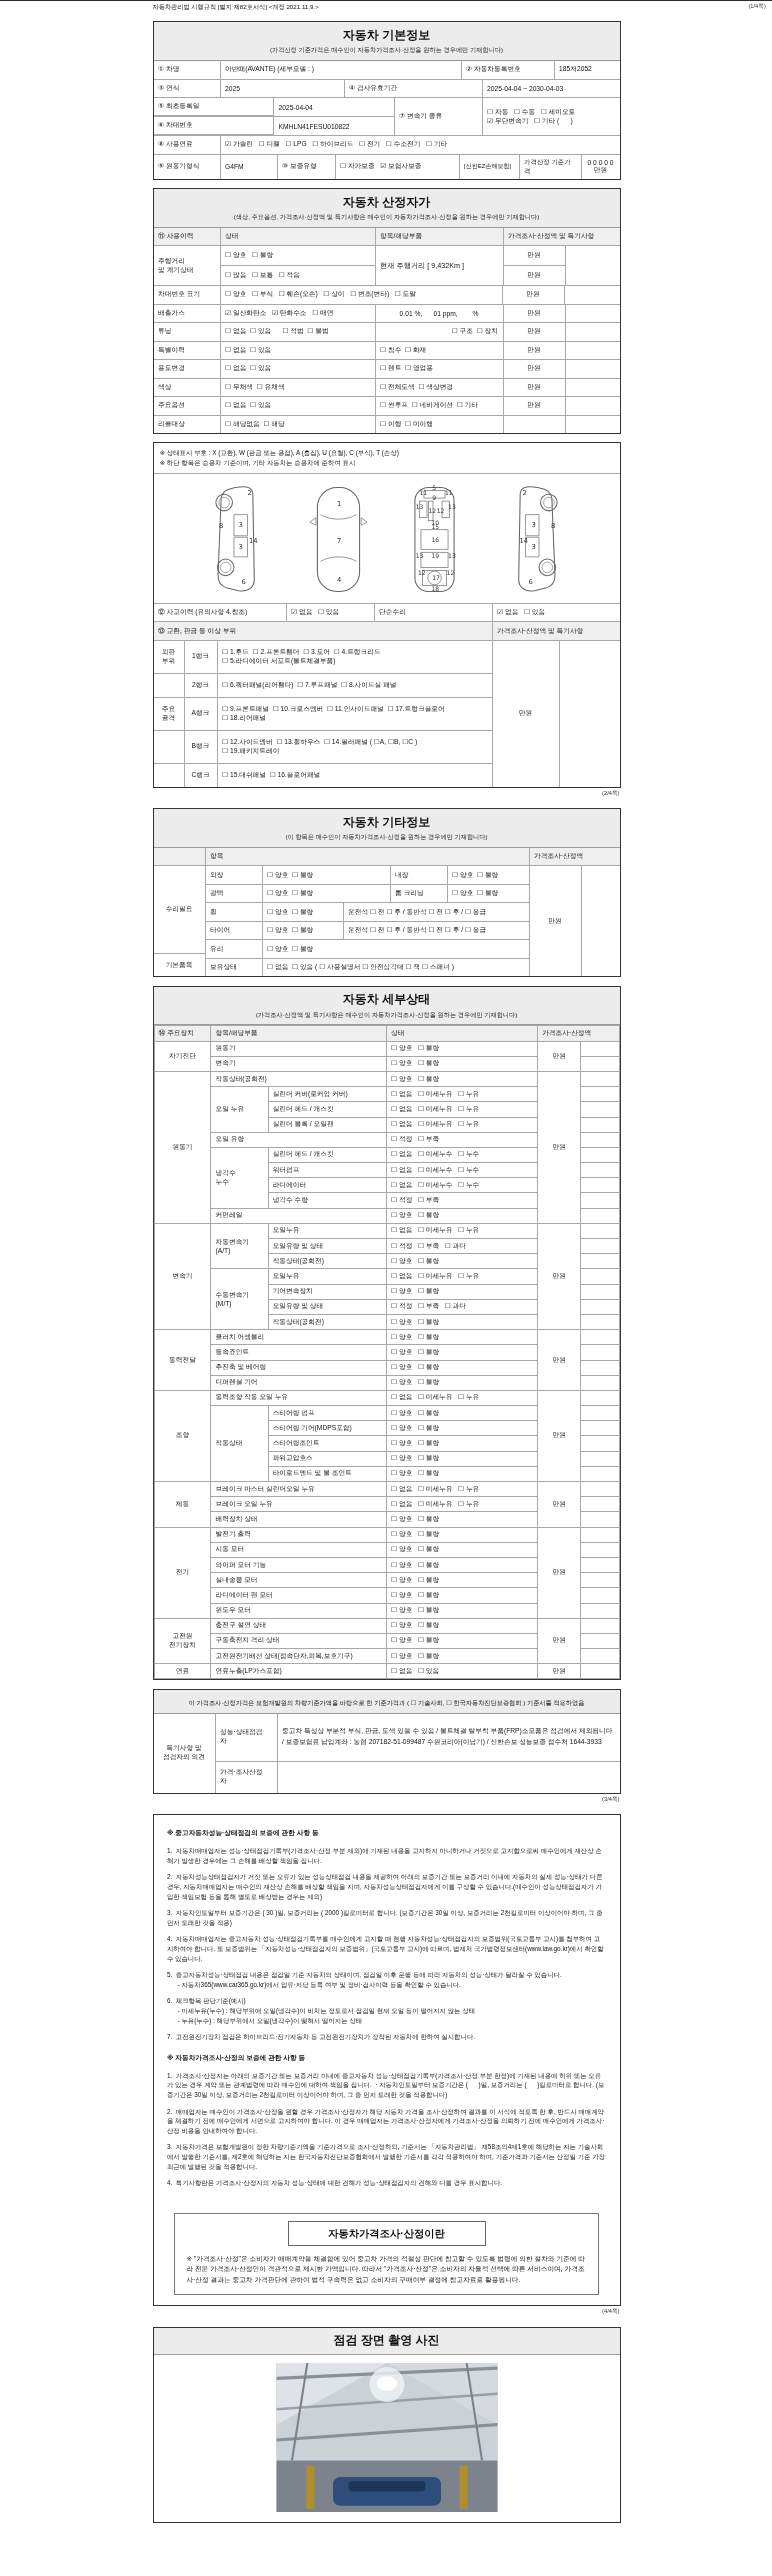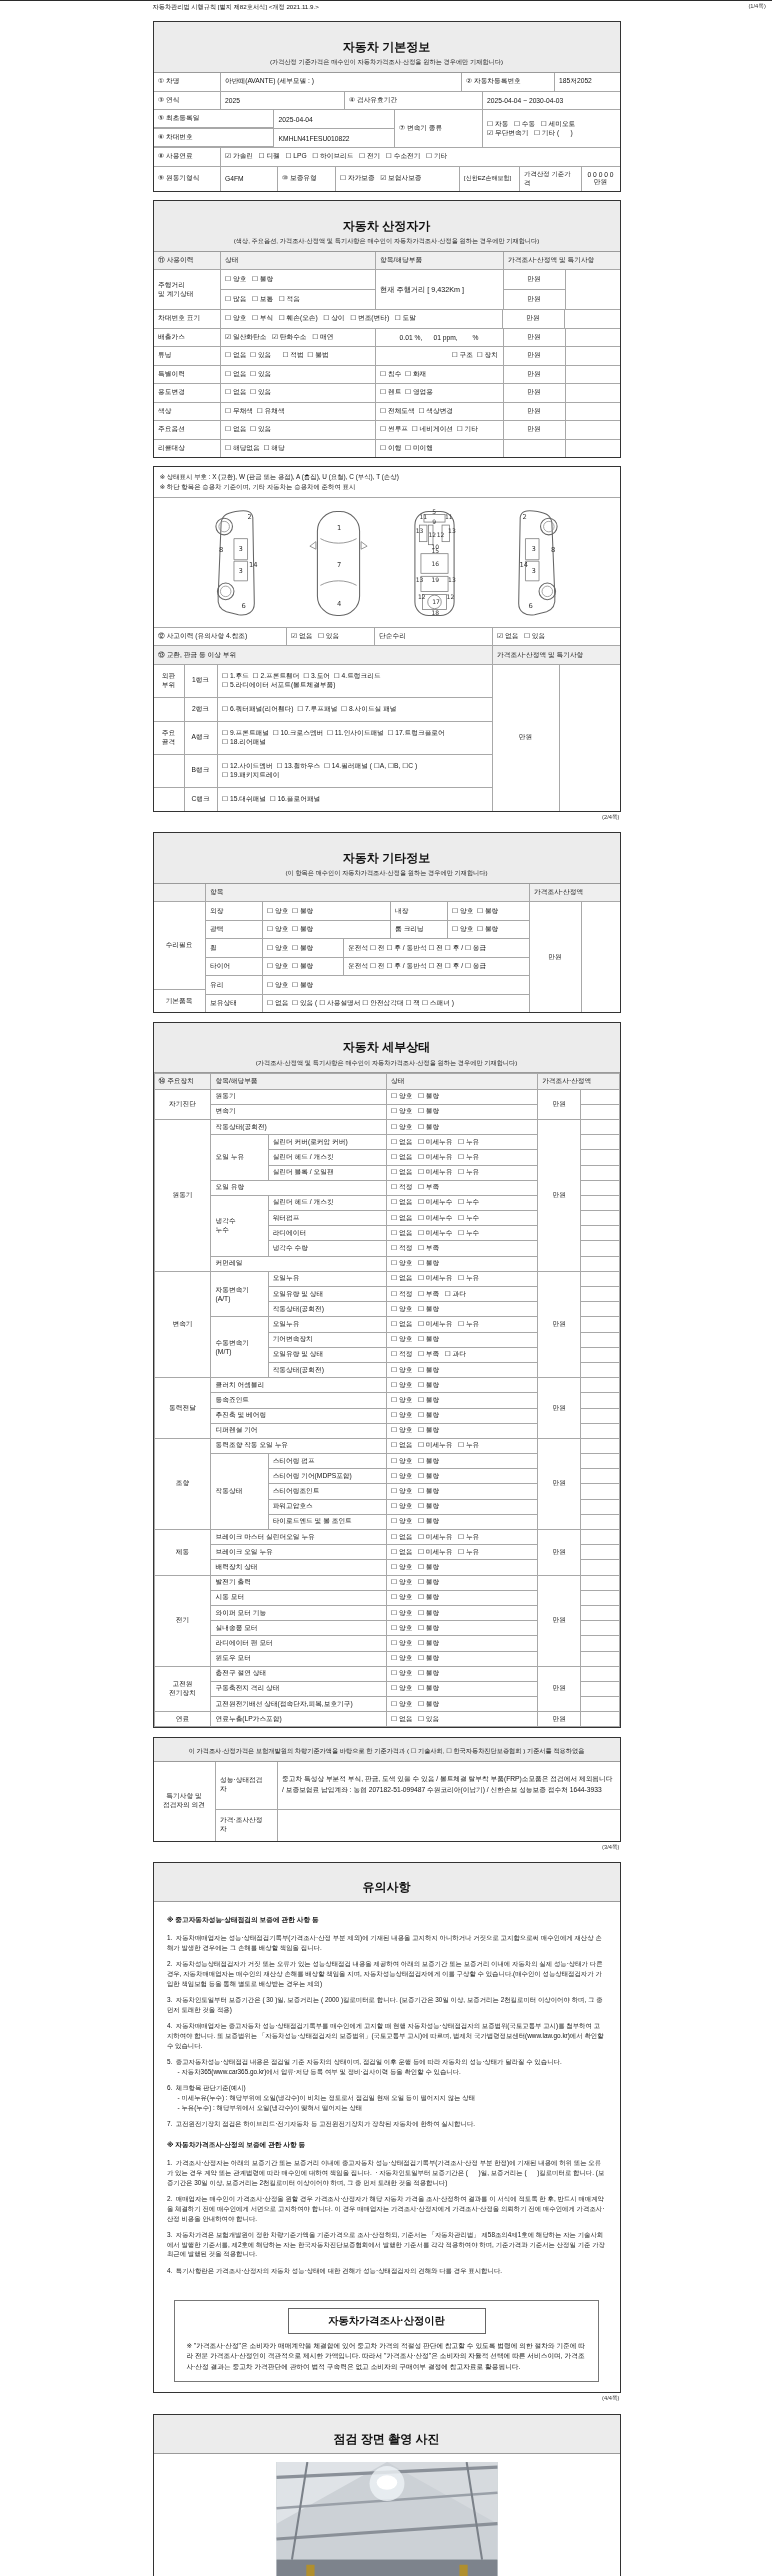--- a/index.html
+++ b/index.html
@@ -10,21 +10,21 @@
   .pagemark{text-align:right;font-size:5.7px;color:#333;padding:2.1px 1px;}
   
   .hdr{background:#45474e;border:0.5px solid #2b2b2b;color:#fff;padding:7.2px 8.2px 4.1px;}
   .hdr .t{font-size:15.5px;font-weight:bold;text-align:center;letter-spacing:0.5px;}
   .hdr .s{font-size:8.2px;font-weight:bold;text-align:center;margin-top:4.1px;}
   .hdr .n{font-size:6px;text-align:center;color:#e9e9e9;margin-top:3.1px;}
   .hdr .d{font-size:7.7px;font-weight:bold;margin-top:7.2px;}
   
   .sec{border:1px solid #333;margin-top:8.2px;background:#fff;}
   .sec-head{background:#ececec;text-align:center;padding:4.6px 3.1px;border-bottom:0.5px solid #9a9a9a;}
-  .sec-title{font-size:12px;font-weight:bold;margin-top:12px;}
+  .sec-title{font-size:12px;font-weight:bold;}
   .sec-sub{font-size:6.2px;margin-top:2.6px;color:#222;}
   
   .frow{display:flex;border-bottom:0.5px solid #a8a8a8;min-height:17.5px;}
   .frow:last-child{border-bottom:none;}
   .c{padding:3.1px 4.6px;border-right:0.5px solid #a8a8a8;font-size:6.7px;display:flex;align-items:center;white-space:pre-wrap;box-sizing:border-box;}
   .c:last-child{border-right:none;}
   .hcell{background:#efefef;}
   .cen{justify-content:center;text-align:center;}
   .vstack{display:flex;flex-direction:column;border-right:0.5px solid #a8a8a8;box-sizing:border-box;}
   .vstack .c{border-right:none;border-bottom:0.5px solid #a8a8a8;flex:1;}
@@ -657,23 +657,20 @@
           <div class="c lab" style="width:62px">가격·조사산정
 자</div>
           <div class="c" style="flex:1"></div>
         </div>
       </div>
     </div>
   </div>
   <div class="pagemark">(3/4쪽)</div>
 
   <div class="sec">
-    <div class="sec-head">
-      <div class="sec-title">유의사항</div>
-    </div>
     <div class="notice-body">
       <div class="nsub">※ 중고자동차성능·상태점검의 보증에 관한 사항 등</div>
       <p>1.  자동차매매업자는 성능·상태점검기록부(가격조사·산정 부분 제외)에 기재된 내용을 고지하지 아니하거나 거짓으로 고지함으로써 매수인에게 재산상 손해가 발생한 경우에는 그 손해를 배상할 책임을 집니다.</p>
       <p>2.  자동차성능상태점검자가 거짓 또는 오류가 있는 성능상태점검 내용을 제공하여 아래의 보증기간 또는 보증거리 이내에 자동차의 실제 성능·상태가 다른 경우, 자동차매매업자는 매수인의 재산상 손해를 배상할 책임을 지며, 자동차성능상태점검자에게 이를 구상할 수 있습니다.(매수인이 성능상태점검자가 가입한 책임보험 등을 통해 별도로 배상받는 경우는 제외)</p>
       <p>3.  자동차인도일부터 보증기간은 ( 30 )일, 보증거리는 ( 2000 )킬로미터로 합니다. (보증기간은 30일 이상, 보증거리는 2천킬로미터 이상이어야 하며, 그 중 먼저 도래한 것을 적용)</p>
       <p>4.  자동차매매업자는 중고자동차 성능·상태점검기록부를 매수인에게 고지할 때 현행 자동차성능·상태점검자의 보증범위(국토교통부 고시)를 첨부하여 고지하여야 합니다. 또 보증범위는 「자동차성능·상태점검자의 보증범위」(국토교통부 고시)에 따르며, 법제처 국가법령정보센터(www.law.go.kr)에서 확인할 수 있습니다.</p>
       <p>5.  중고자동차성능·상태점검 내용은 점검일 기준 자동차의 상태이며, 점검일 이후 운행 등에 따라 자동차의 성능·상태가 달라질 수 있습니다.
       - 자동차365(www.car365.go.kr)에서 압류·저당 등록 여부 및 정비·검사이력 등을 확인할 수 있습니다.</p>
       <p>6.  체크항목 판단기준(예시)
       - 미세누유(누수) : 해당부위에 오일(냉각수)이 비치는 정도로서 점검일 현재 오일 등이 떨어지지 않는 상태

